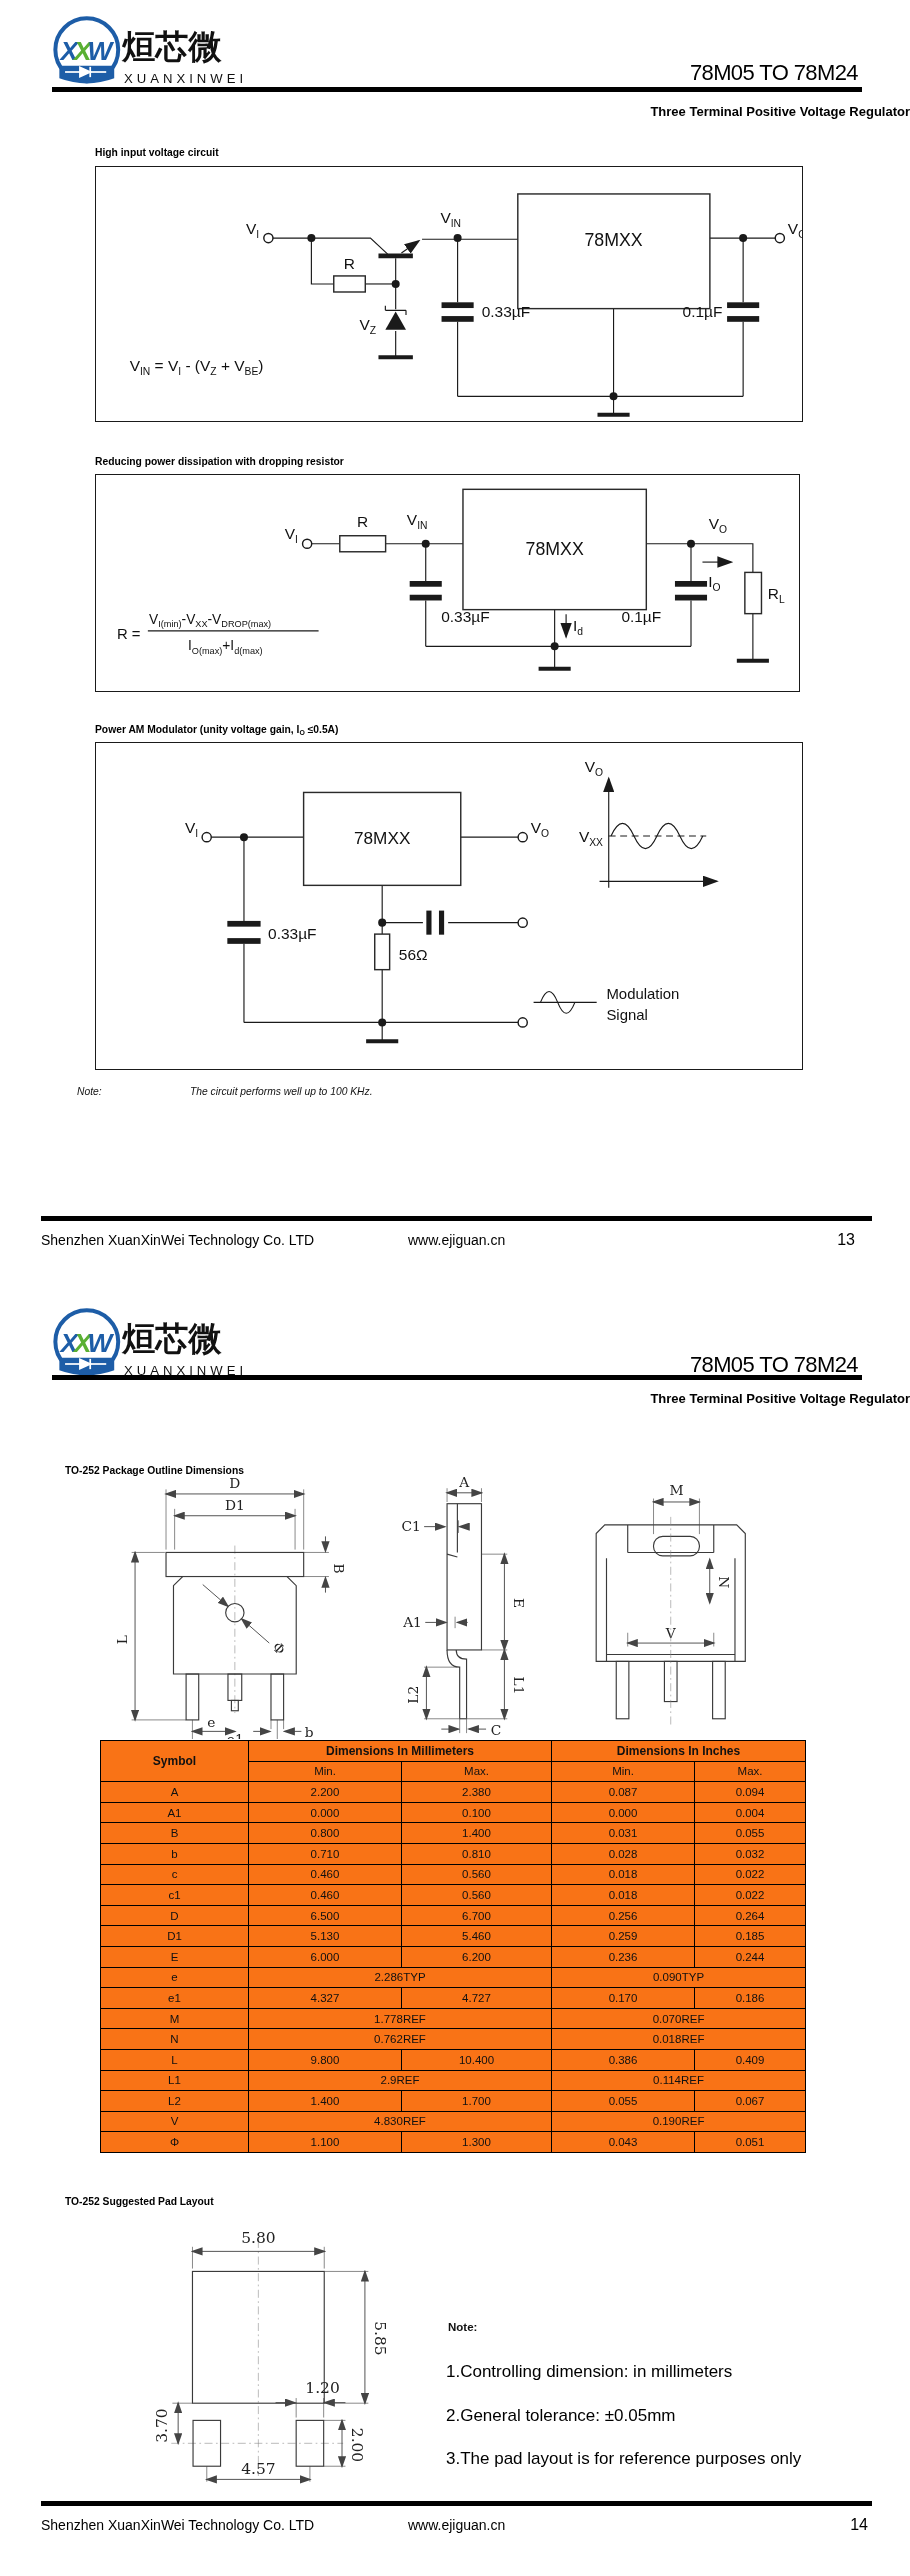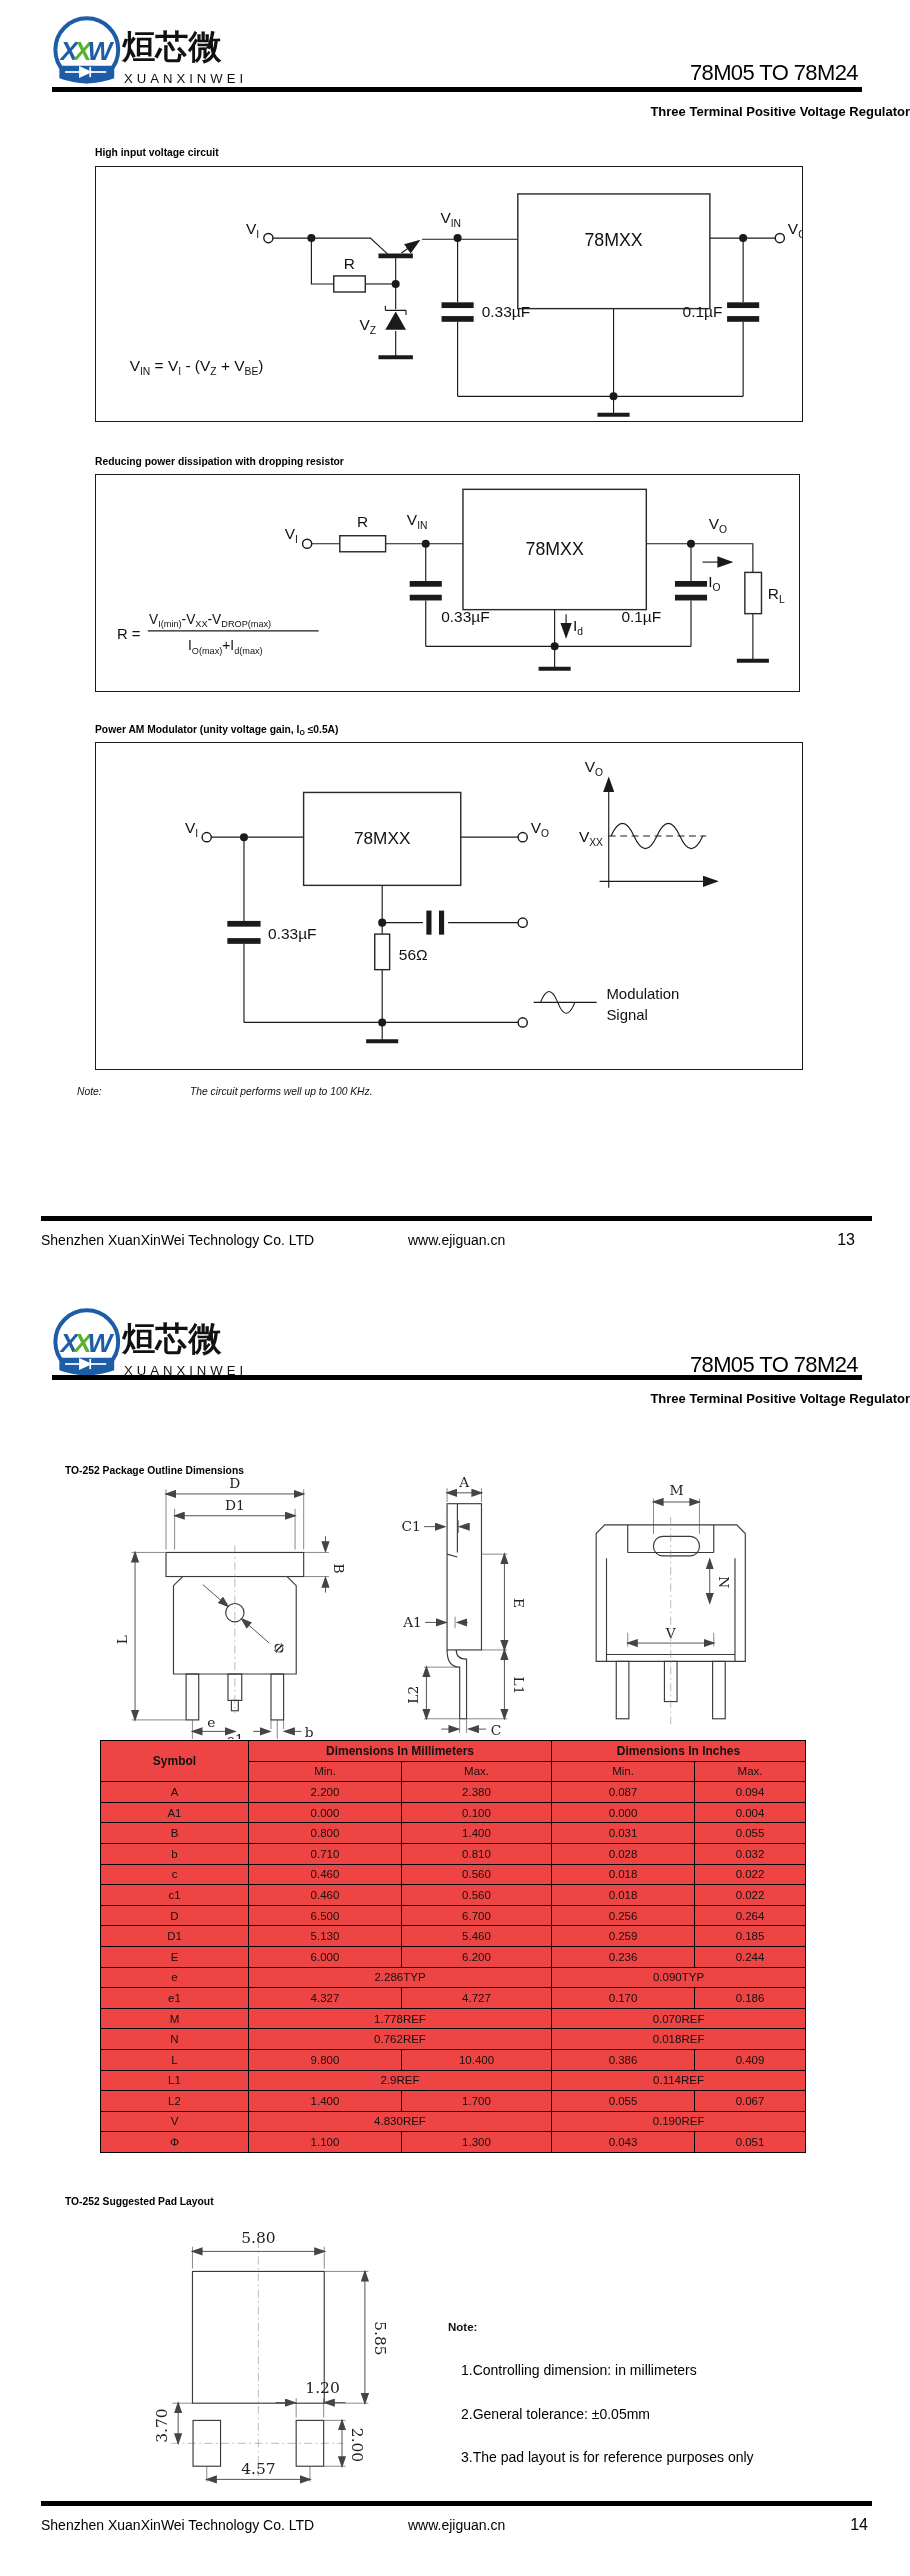--- a/index.html
+++ b/index.html
@@ -25,24 +25,24 @@
   .capb{fill:#1a1a1a;stroke:none;}
   .boxs{fill:none;stroke:#2a2a2a;stroke-width:2.5;}
   .lbl{font-size:27px;}
   .lbs{font-size:18px;}
   .dim{stroke:#444;stroke-width:1.6;fill:none;}
   .ext{stroke:#444;stroke-width:1.1;fill:none;}
   .bodyl{stroke:#3a3a3a;stroke-width:2;fill:none;}
   .cl{stroke:#888;stroke-width:1;fill:none;stroke-dasharray:14 6 3 6;}
   .serif{font-family:"DejaVu Serif",serif;font-size:24px;fill:#222;}
   .dim-big{font-family:"DejaVu Serif",serif;font-size:27px;fill:#222;}
-  table.dims{border-collapse:collapse;table-layout:fixed;width:706px;background:#ef4444;}
+  table.dims{border-collapse:collapse;table-layout:fixed;width:706px;background:#f97316;}
   table.dims th,table.dims td{border:1.1px solid #000;text-align:center;font-size:11.5px;font-weight:normal;padding:2.3px 1.1px;height:15px;}
   table.dims th.bold{font-weight:bold;font-size:12px;}
-  .notes-line{position:absolute;font-size:14px;color:#000;margin-left:15px;}
+  .notes-line{position:absolute;font-size:17px;color:#000;}
 </style>
 </head>
 <body>
 
 <section class="page">
 
   <svg class="abs" style="left:50px;top:11.5px" width="229" height="80" viewBox="0 0 400 140">
     <circle cx="64" cy="66" r="55" fill="#fff" stroke="#1d5da7" stroke-width="7"></circle>
     <text x="18" y="84" font-size="46" font-weight="bold" font-style="italic" letter-spacing="-7"><tspan fill="#1d5da7">X</tspan><tspan fill="#5ab033">X</tspan><tspan fill="#1d5da7">W</tspan></text>
     <path d="M16,94 h96 v22 q-48,18 -96,0 Z" fill="#1d5da7"></path>

